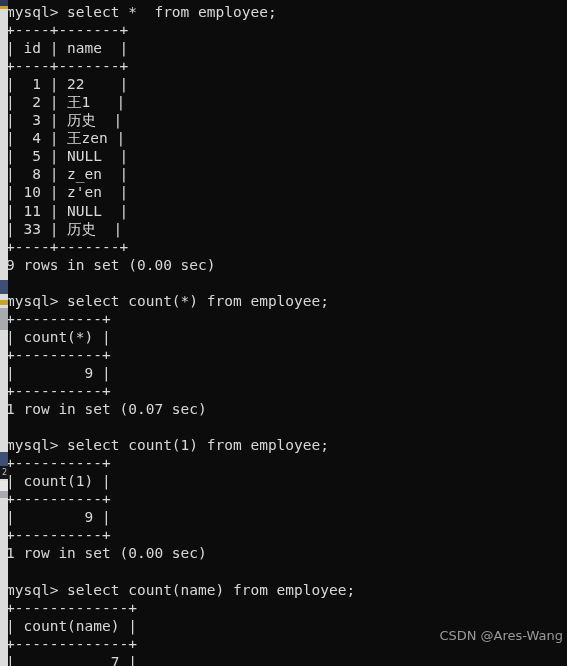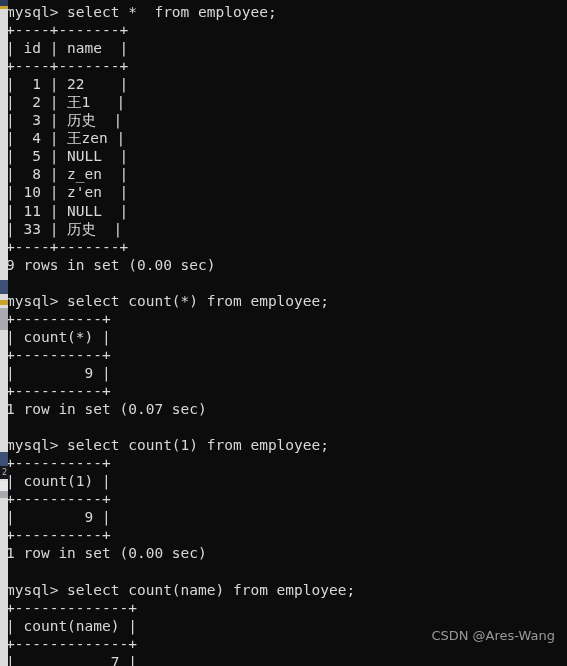--- a/index.html
+++ b/index.html
@@ -78,21 +78,21 @@
     color: #d8d8d8;
     font-size: 14.5px;
     line-height: 18.05px;
     white-space: pre;
     letter-spacing: 0px;
     font-family: "DejaVu Sans Mono", "Liberation Mono", monospace;
   }
   .ln { height: 18.05px; }
   #watermark {
     position: absolute;
-    right: 12px;
+    right: 4px;
     bottom: 23px;
     color: #9a9a9a;
     font-size: 13px;
     font-family: "DejaVu Sans", "Liberation Sans", sans-serif;
     z-index: 8;
     white-space: pre;
   }
 </style>
 </head>
 <body>

